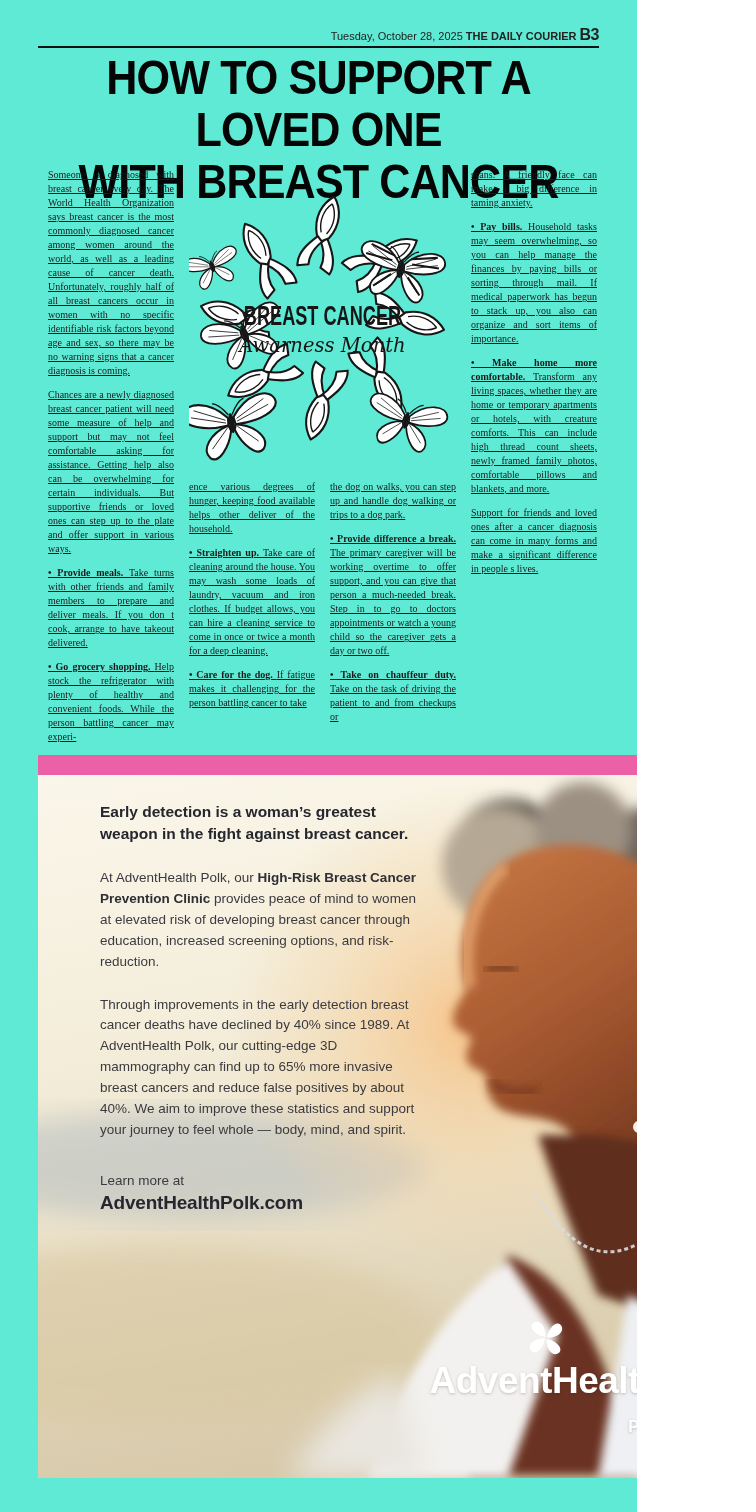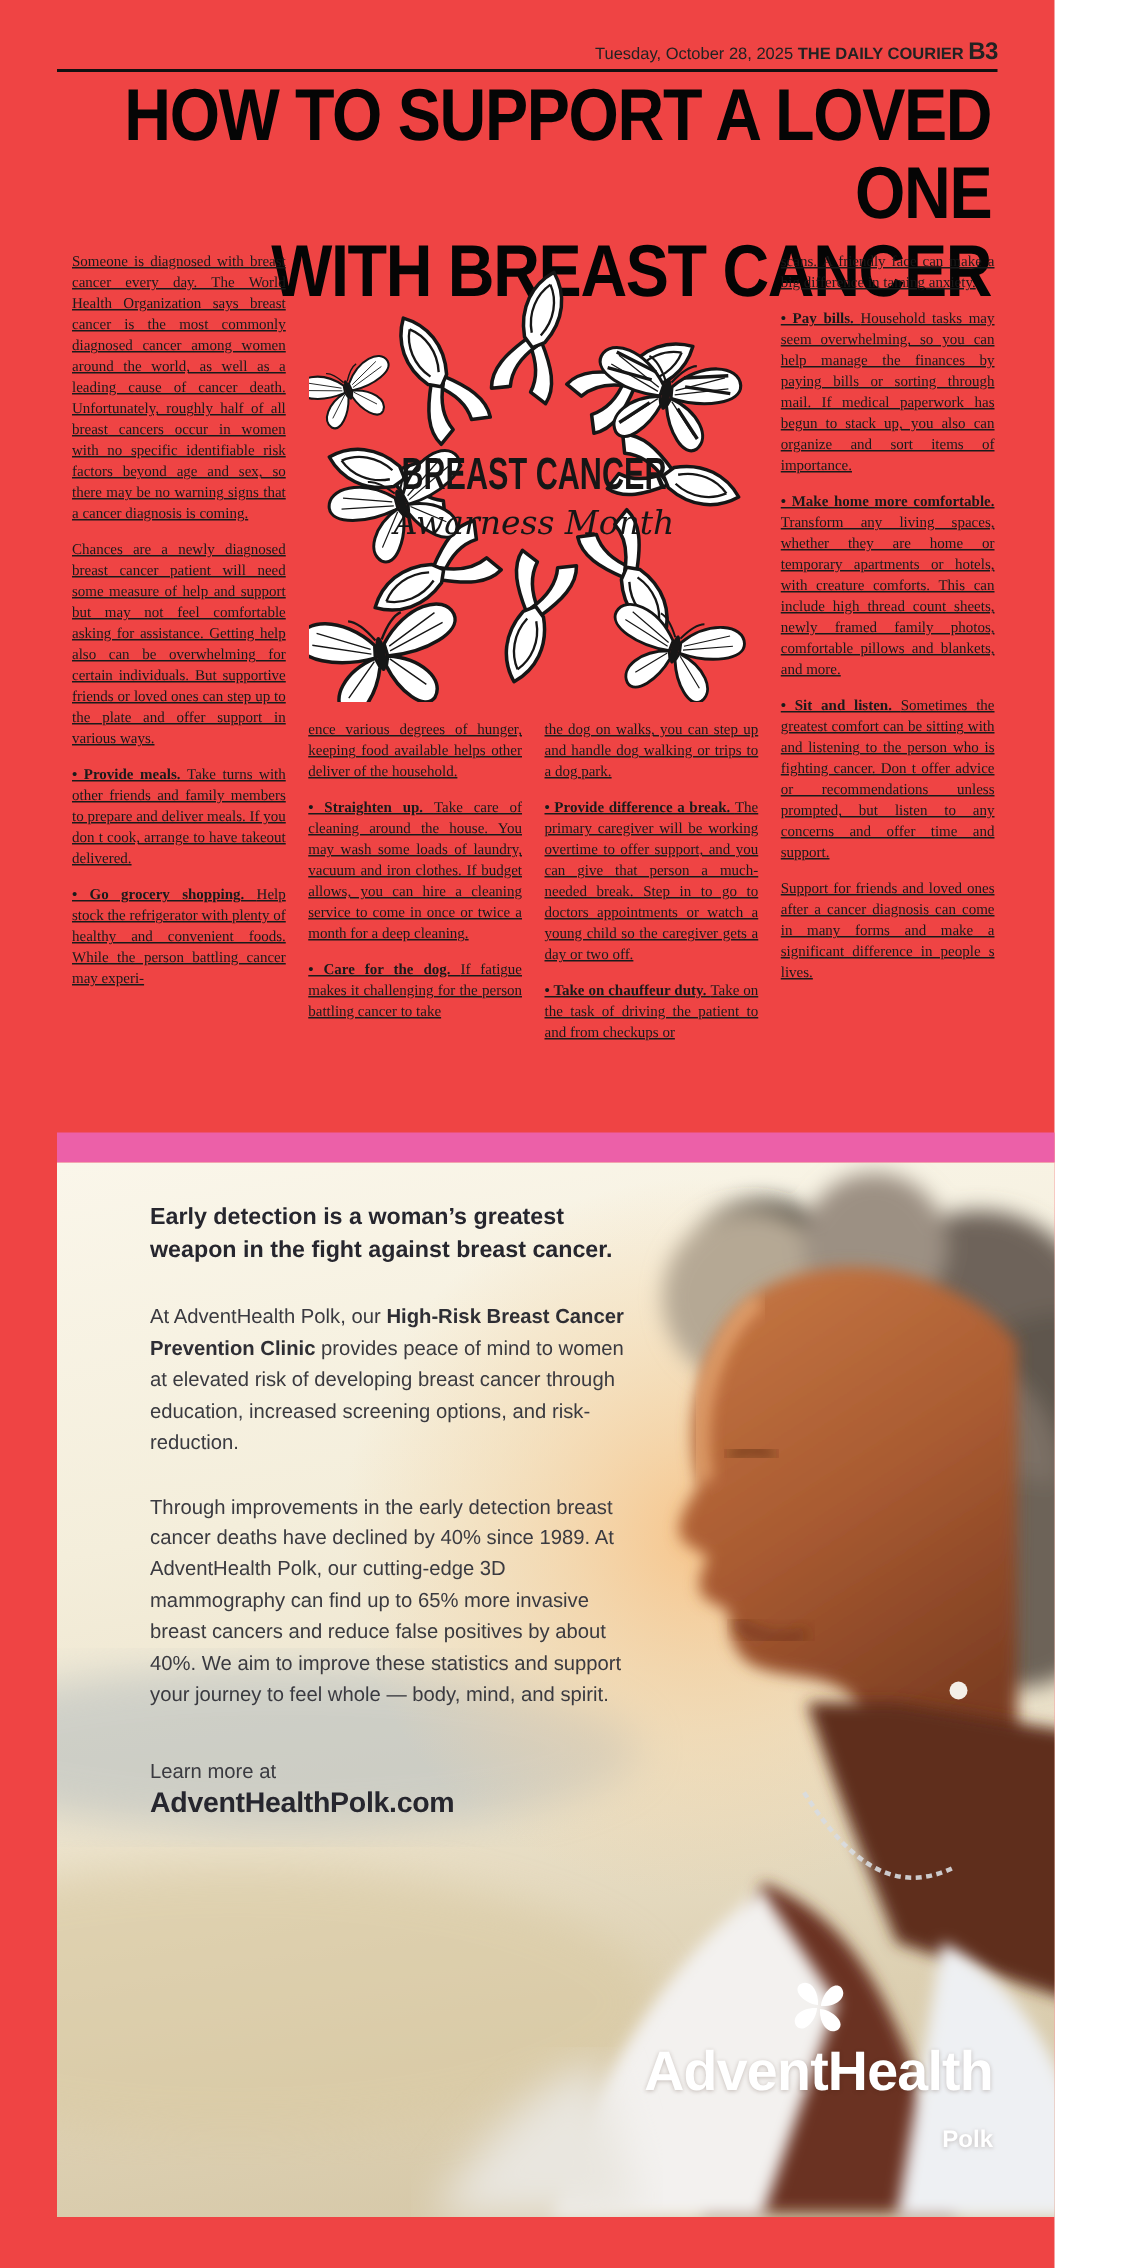--- a/index.html
+++ b/index.html
@@ -1,25 +1,25 @@
 <!DOCTYPE html>
 <html><head>
 <meta charset="utf-8">
 <style>
   html,body{margin:0;padding:0;background:#ffffff;}
-  .page{position:relative;width:703px;height:1512px;background:#ef4444;overflow:hidden;
+  .page{position:relative;width:637px;height:1512px;background:#5eead4;overflow:hidden;
         font-family:"Liberation Serif",serif;color:#111;}
   
   .masthead{position:absolute;top:26px;left:38px;right:38px;text-align:right;
             font-family:"Liberation Sans",sans-serif;font-size:11px;color:#222;}
   .masthead .paper{font-weight:bold;}
   .masthead .pageno{font-weight:bold;font-size:16px;letter-spacing:-0.5px;}
   .rule{position:absolute;top:46px;left:38px;right:38px;height:2px;background:#111;}
   
-  .headline{position:absolute;top:52px;left:0;right:0;text-align:right;
+  .headline{position:absolute;top:52px;left:0;right:0;text-align:center;
             font-family:"Liberation Sans",sans-serif;font-weight:bold;color:#050505;
             font-size:49px;line-height:1.06;letter-spacing:-1px;}
   .headline .hl-line{transform:scaleX(0.88);transform-origin:50% 50%;}
   
   .article{position:absolute;top:168px;left:48px;right:40px;
            display:grid;grid-template-columns:repeat(4,1fr);column-gap:15px;
            grid-template-rows:312px auto;}
   .acol{font-size:10px;line-height:1.4;text-align:justify;color:#1a1a1a;text-decoration:underline;}
   .acol p{margin:0 0 10px 0;}
   .acol p b{font-weight:bold;}
@@ -147,21 +147,20 @@
       </div>
     <div class="acol c3">
         <p>the dog on walks, you can step up and handle dog walking or trips to a dog park.</p>
         <p><b>• Provide difference a break. </b>The primary caregiver will be working overtime to offer support, and you can give that person a much-needed break. Step in to go to doctors  appointments or watch a young child so the caregiver gets a day or two off.</p>
         <p><b>• Take on chauffeur duty. </b>Take on the task of driving the patient to and from checkups or</p>
       </div>
     <div class="acol c4">
         <p>scans. A friendly face can make a big difference in taming anxiety.</p>
         <p><b>• Pay bills. </b>Household tasks may seem overwhelming, so you can help manage the finances by paying bills or sorting through mail. If medical paperwork has begun to stack up, you also can organize and sort items of importance.</p>
         <p><b>• Make home more comfortable. </b>Transform any living spaces, whether they are home or temporary apartments or hotels, with creature comforts. This can include high thread count sheets, newly framed family photos, comfortable pillows and blankets, and more.</p>
-        <p><b>• Sit and listen. </b>Sometimes the greatest comfort can be sitting with and listening to the person who is fighting cancer. Don t offer advice or recommendations unless prompted, but listen to any concerns and offer time and support.</p>
         <p>Support for friends and loved ones after a cancer diagnosis can come in many forms and make a significant difference in people s lives.</p>
       </div>
   </div>
 
   <div class="ad">
     <div class="ad-bar" style="background: rgb(236, 96, 168);"></div>
     <div class="ad-photo">
 
       <svg width="682" height="703" viewBox="0 0 682 703" style="position:absolute;top:0;left:0;">
         <defs>

